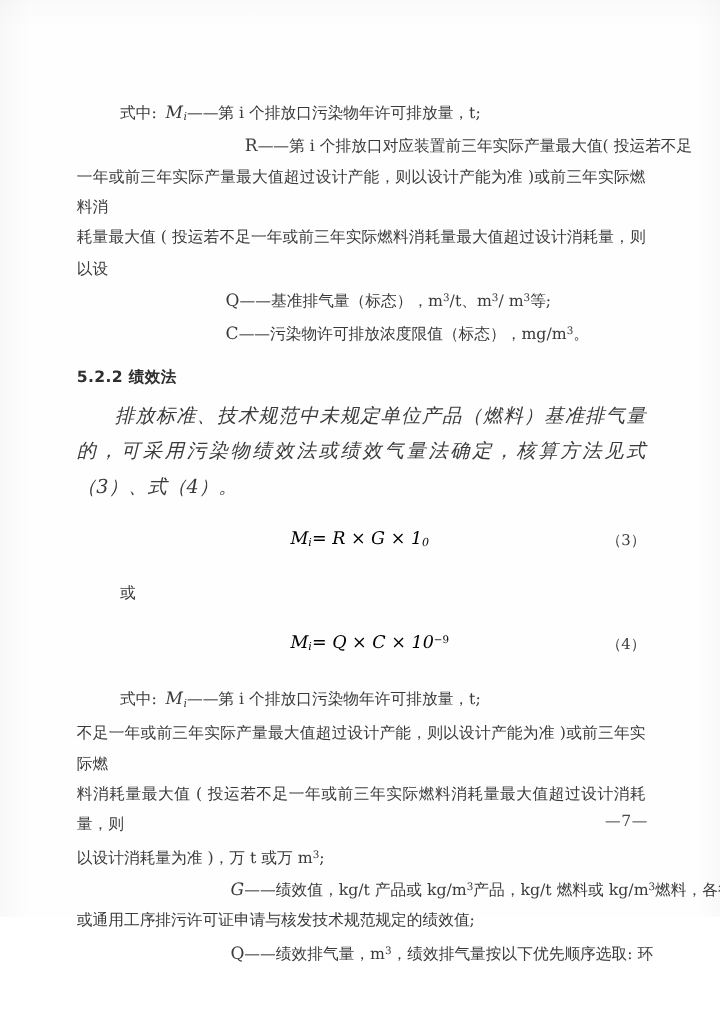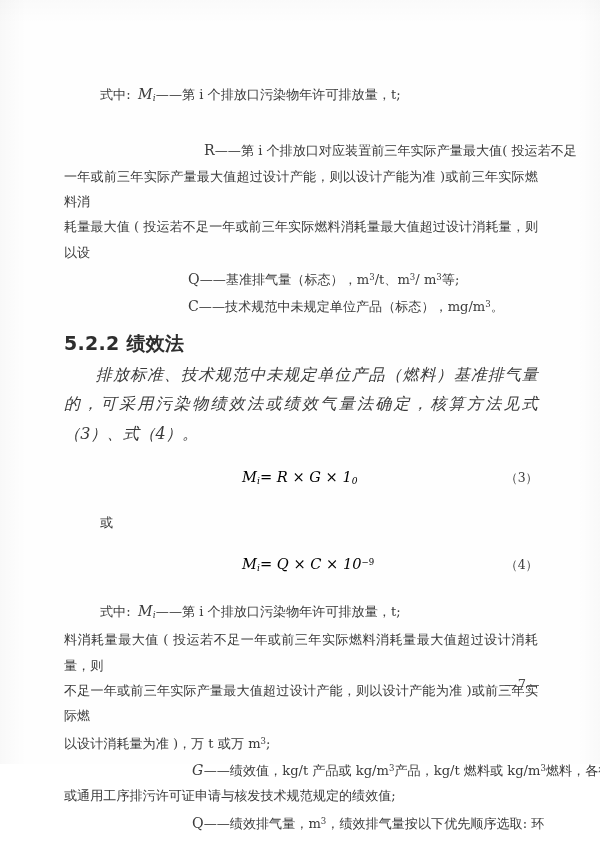--- a/index.html
+++ b/index.html
@@ -73,21 +73,20 @@
     vertical-align: -0.22em;
     font-style: italic;
   }
   .sup {
     font-size: 8.6px;
     vertical-align: 0.48em;
   }
   .def-indent-2 {
     padding-left: 140px;
     box-sizing: border-box;
-    margin-top: 28px;
   }
   .def-indent-q {
     padding-left: 124px;
     box-sizing: border-box;
   }
   .def-indent-g {
     padding-left: 128px;
     box-sizing: border-box;
   }
 
@@ -95,21 +94,21 @@
     font-size: 13.1px;
     line-height: 25.3px;
     text-align: justify;
     text-justify: inter-character;
   }
 
   
   .heading {
     font-family: "DejaVu Sans", "Liberation Sans", sans-serif;
     font-weight: bold;
-    font-size: 19px;
+    font-size: 13px;
     line-height: 30px;
     letter-spacing: 0.3px;
     color: #2e2e2e;
     margin-top: 8px;
   }
 
   
   .bodypara {
     font-size: 16px;
     line-height: 29.5px;
@@ -186,21 +185,21 @@
       </div>
 
       <div class="def-cont">一年或前三年实际产量最大值超过设计产能，则以设计产能为准 )或前三年实际燃料消</div>
       <div class="def-cont">耗量最大值 ( 投运若不足一年或前三年实际燃料消耗量最大值超过设计消耗量，则以设</div>
 
       <div class="def-first def-indent-q">
         <span class="sym-upright">Q</span><span>——基准排气量（标态），m</span><span class="sup">3</span><span>/t、m</span><span class="sup">3</span><span>/ m</span><span class="sup">3</span><span>等;</span>
       </div>
 
       <div class="def-first def-indent-q">
-        <span class="sym-upright">C</span><span>——技术规范中未规定单位产品（标态），mg/m</span><span class="sup">3</span><span>。</span>
+        <span class="sym-upright">C</span><span>——污染物许可排放浓度限值（标态），mg/m</span><span class="sup">3</span><span>。</span>
       </div>
     </div>
 
     <div class="heading">5.2.2 绩效法</div>
 
     <div class="bodypara"><span class="ind"></span><span>排放标准、技术规范中未规定单位产品（燃料）基准排气量的，可采用污染物绩效法或绩效气量法确定，核算方法见式（3）、式（4）。</span></div>
 
     <div class="formula-row">
       <div class="formula"><i>M</i><i class="sub">i</i><i>= R × G × 1</i><span class="sub">0</span></div>
       <div class="fnum">（3）</div>
@@ -213,22 +212,22 @@
       <div class="fnum">（4）</div>
     </div>
 
     <div class="defblock" style="margin-top:12px;">
 
       <div class="def-first">
         <span class="shizhong">式中:</span><span class="sym">M</span><span class="sub">i</span><span>——第 i 个排放口污染物年许可排放量，t;</span>
       </div>
 
 
+      <div class="def-cont">不足一年或前三年实际产量最大值超过设计产能，则以设计产能为准 )或前三年实际燃</div>
       <div class="def-cont">料消耗量最大值 ( 投运若不足一年或前三年实际燃料消耗量最大值超过设计消耗量，则</div>
-      <div class="def-cont">不足一年或前三年实际产量最大值超过设计产能，则以设计产能为准 )或前三年实际燃</div>
       <div class="def-cont"><span>以设计消耗量为准 )，万 t 或万 m</span><span class="sup">3</span><span>;</span></div>
 
       <div class="def-first def-indent-g">
         <span class="sym">G</span><span>——绩效值，kg/t 产品或 kg/m</span><span class="sup">3</span><span>产品，kg/t 燃料或 kg/m</span><span class="sup">3</span><span>燃料，各行业</span>
       </div>
       <div class="def-cont">或通用工序排污许可证申请与核发技术规范规定的绩效值;</div>
 
       <div class="def-first def-indent-g">
         <span class="sym-upright">Q</span><span>——绩效排气量，m</span><span class="sup">3</span><span>，绩效排气量按以下优先顺序选取: 环</span>
       </div>

